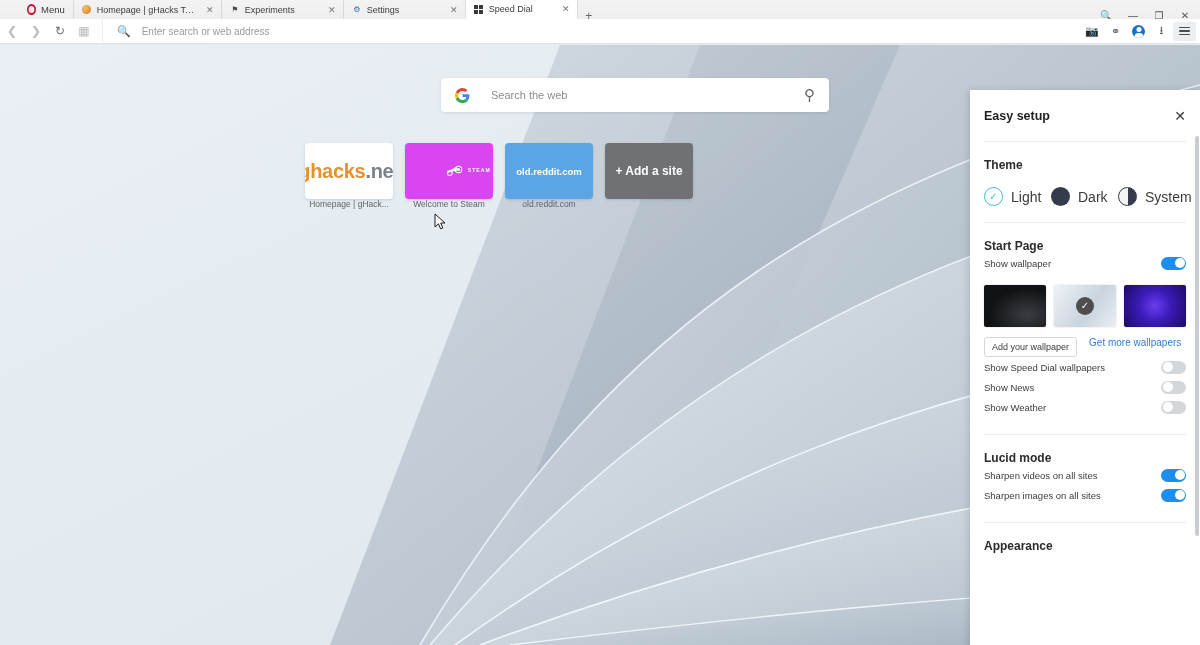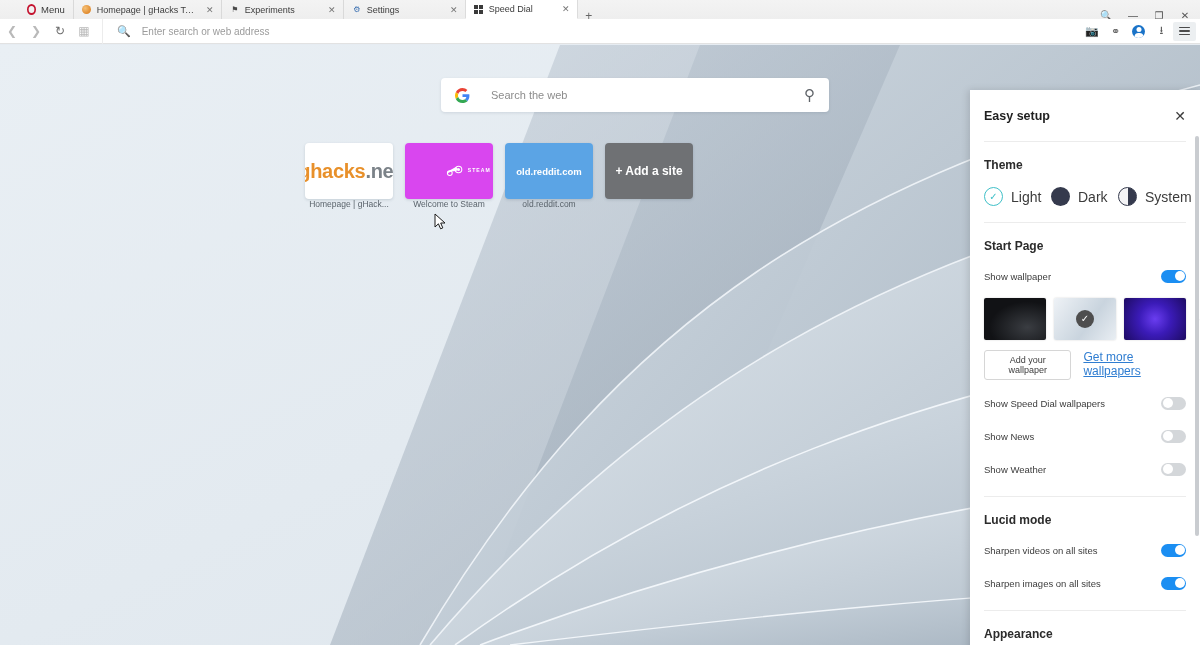--- a/index.html
+++ b/index.html
@@ -183,21 +183,21 @@
     color:#3fc0c8; font-size:10px; line-height:1;
   }
   .circ-dark { background: #353a4d; }
   .circ-system {
     background: linear-gradient(90deg, #f4f4f6 0 50%, #353a4d 50% 100%);
     border: 1px solid #353a4d;
   }
 
   .opt-row {
     display: flex; align-items: center; justify-content: space-between;
-    height: 20px; margin-top: 13px; text-align: right;
+    height: 20px;  text-align: right;
   }
   .opt-label { font-size: 9.5px; color: #3c3c3c; }
   .toggle {
     width: 25px; height: 13px; border-radius: 7px; position: relative; flex: none;
     background: #d4d7da;
   }
   .toggle.on { background: #1b8ef2; }
   .toggle i {
     position: absolute; top: 1.5px; left: 1.5px; width: 10px; height: 10px;
     border-radius: 50%; background: #fff; display: block;
@@ -218,21 +218,21 @@
     display: flex; align-items: center; justify-content: center;
     color: #fff; font-size: 10px; line-height: 1;
   }
   .wp-next { margin-left: 2px; color: #8a8a8a; font-size: 11px; }
 
   .wp-actions { display: flex; align-items: flex-start; gap: 12px; margin-top: 10px; }
   .btn-outline {
     border: 1px solid #d6d6d6; border-radius: 3px; padding: 4px 7px;
     font-size: 9px; color: #3c3c3c; background: #fff;
   }
-  .link { font-size: 12px; color: #2f7dd1; text-decoration: underline; }
+  .link { font-size: 10px; color: #2f7dd1; }
 
   .scrollbar {
     position: absolute; right: 1px; top: 46px; width: 4px; height: 400px;
     background: #c9ccd0; border-radius: 2px;
   }
 </style>
 </head>
 <body>
 
 <div id="app">

